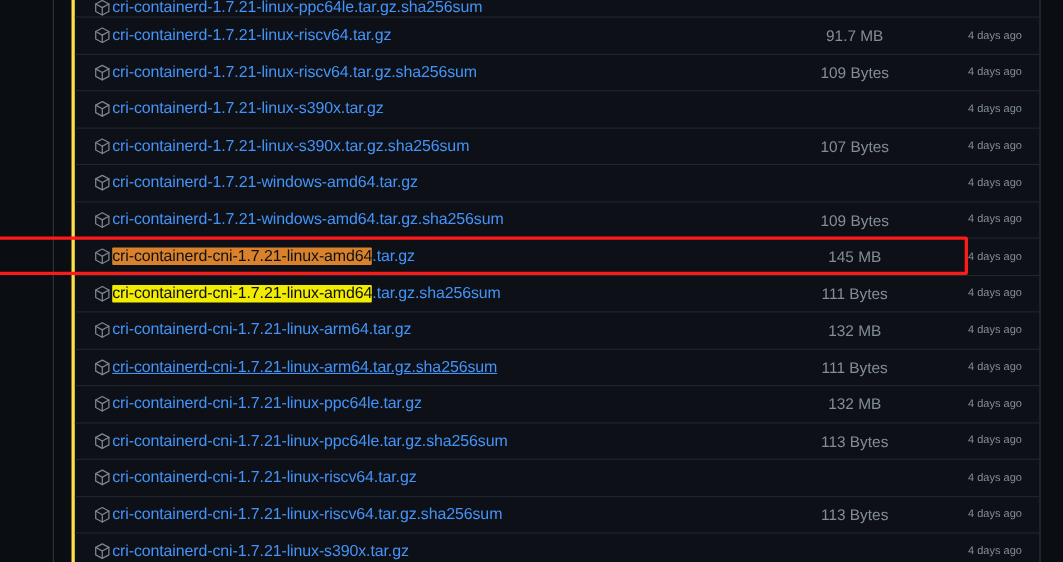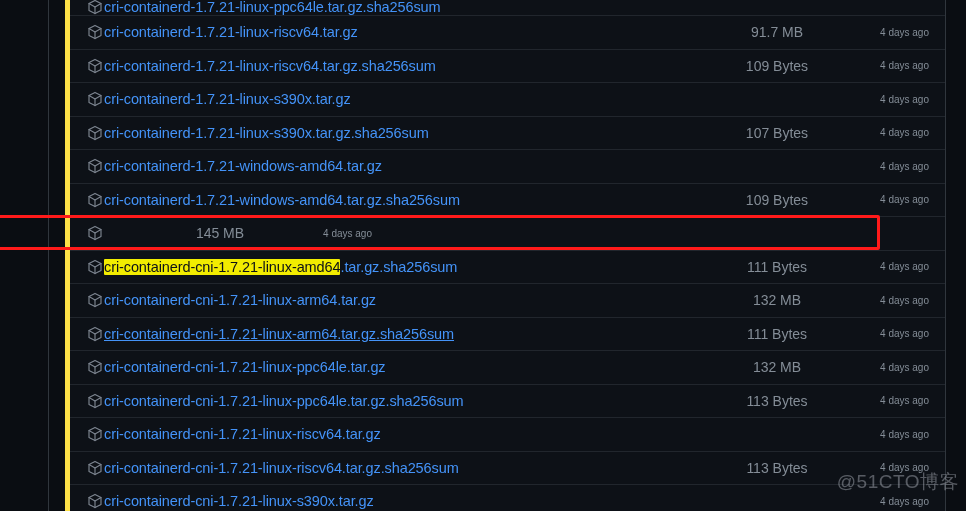--- a/index.html
+++ b/index.html
@@ -15,21 +15,21 @@
   .guide-rule {
     position:absolute; left:48px; top:0; width:1px; height:511px;
     background:#30363d;
   }
 
   
   .asset-list {
     position:absolute; left:65px; top:0;
     width:881px; height:511px;
     background:#0d1117;
-    border-left:5px solid #fde047;
+    border-left:3px solid #fde047;
     border-right:1px solid #30363d;
   }
 
   .asset-row {
     display:flex; align-items:center;
     height:33.5px;
     border-bottom:1px solid #21262d;
     padding-left:17px; padding-right:16px;
     position:relative;
   }
@@ -170,20 +170,21 @@
         <a class="asset-name">cri-containerd-1.7.21-windows-amd64.tar.gz.sha256sum</a>
         <span class="asset-size">109 Bytes</span>
         <span class="asset-date">4 days ago</span>
       </div>
       <div class="asset-row">
         <span class="pkg-icon"><svg viewBox="0 0 16 16" fill="none" stroke="currentColor" stroke-width="1.15" stroke-linejoin="round" stroke-linecap="round">
             <path d="M8 1.4 14 4.6v6.8L8 14.6 2 11.4V4.6z"></path>
             <path d="M2 4.6 8 7.9l6-3.3"></path>
             <path d="M8 7.9v6.7"></path>
           </svg></span>
+        <a class="asset-name"><span class="hl-active">cri-containerd-cni-1.7.21-linux-amd64</span><span class="seg">.tar.gz</span></a>
         <span class="asset-size">145 MB</span>
         <span class="asset-date">4 days ago</span>
       </div>
       <div class="asset-row">
         <span class="pkg-icon"><svg viewBox="0 0 16 16" fill="none" stroke="currentColor" stroke-width="1.15" stroke-linejoin="round" stroke-linecap="round">
             <path d="M8 1.4 14 4.6v6.8L8 14.6 2 11.4V4.6z"></path>
             <path d="M2 4.6 8 7.9l6-3.3"></path>
             <path d="M8 7.9v6.7"></path>
           </svg></span>
         <a class="asset-name"><span class="hl-plain">cri-containerd-cni-1.7.21-linux-amd64</span><span class="seg">.tar.gz.sha256sum</span></a>
@@ -255,14 +256,13 @@
             <path d="M2 4.6 8 7.9l6-3.3"></path>
             <path d="M8 7.9v6.7"></path>
           </svg></span>
         <a class="asset-name">cri-containerd-cni-1.7.21-linux-s390x.tar.gz</a>
         <span class="asset-date">4 days ago</span>
       </div>
     </div>
 
   <div class="red-box"></div>
 
-  <div class="watermark">@51CTO博客</div>
 </div>
 
 </body></html>

